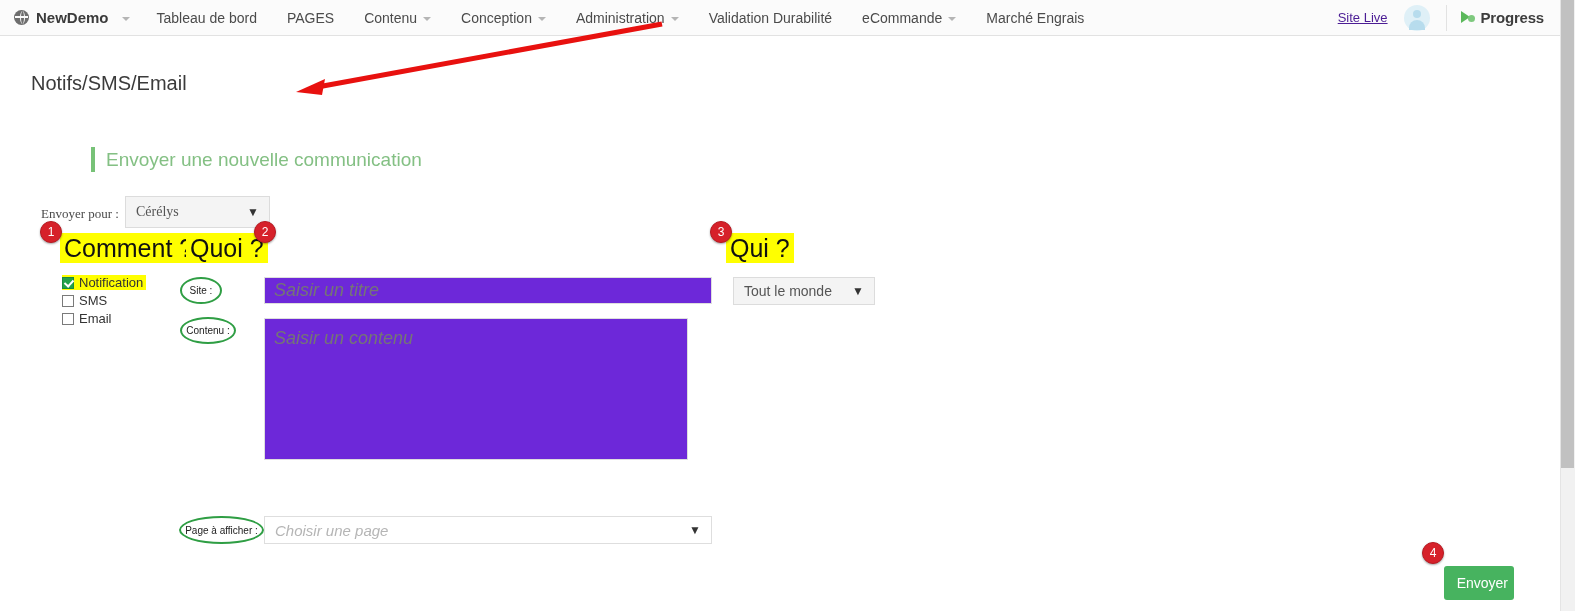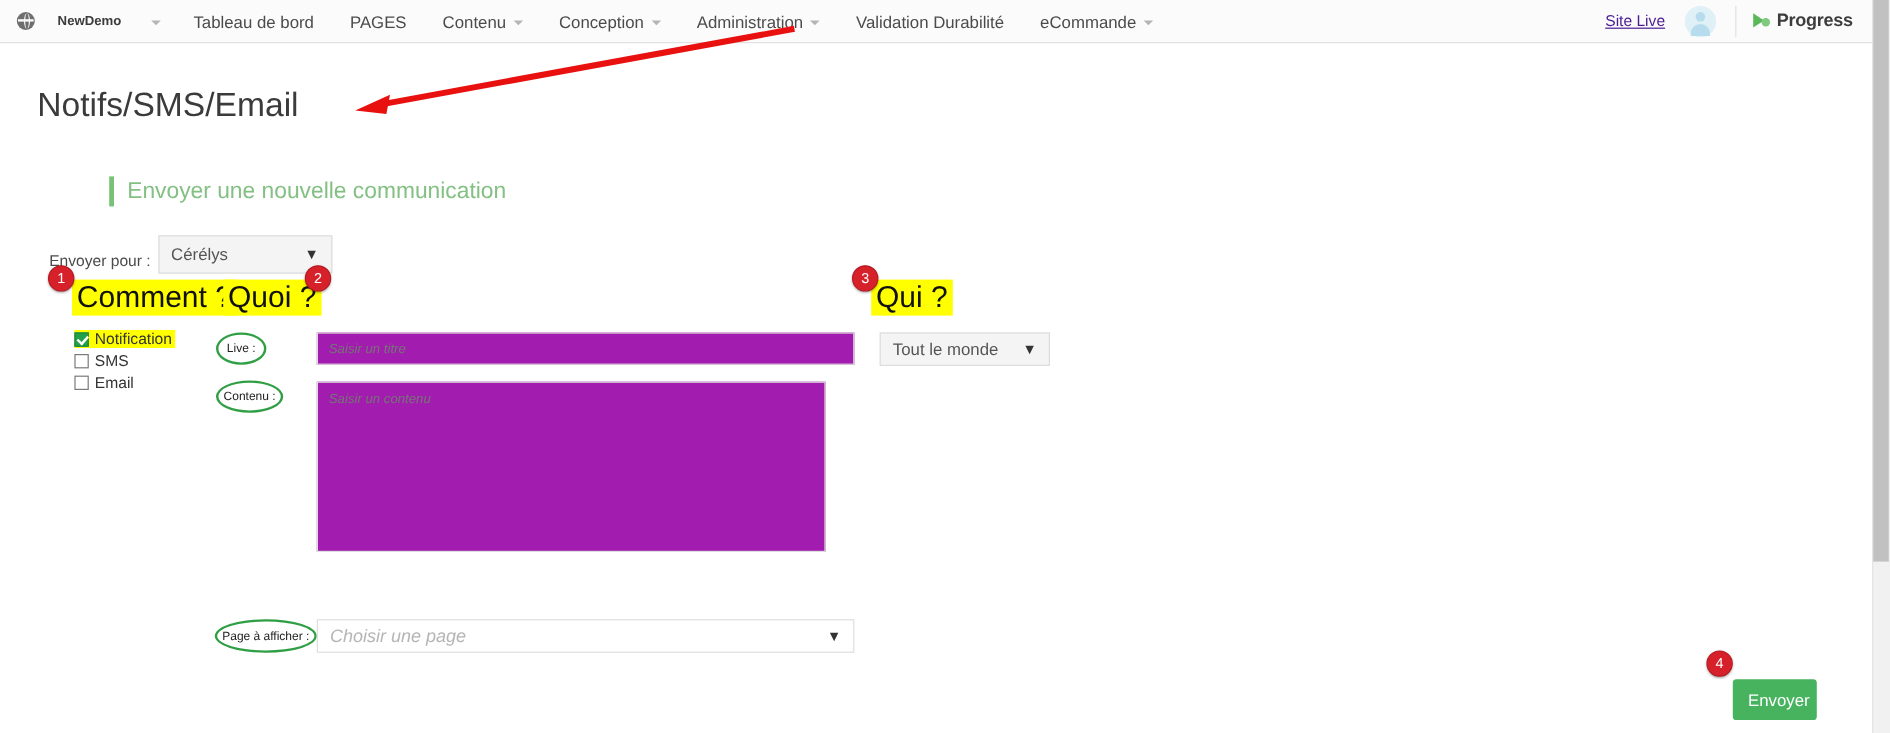--- a/index.html
+++ b/index.html
@@ -14,23 +14,23 @@
   
   #topnav {
     position: absolute; top: 0; left: 0;
     width: 1560px; height: 36px;
     background: #fbfbfb;
     border-bottom: 1px solid #e2e2e2;
     display: flex; align-items: stretch;
     white-space: nowrap;
   }
   .brand {
-    display: flex; align-items: center; gap: 19px;
+    display: flex; align-items: center; gap: 7px;
     padding: 0 12px 0 14px;
-    font-size: 11px; color: #3b3b3b; font-weight: 600;
+    font-size: 15px; color: #3b3b3b; font-weight: 600;
     cursor: pointer;
   }
   .globe-icon {
     width: 15px; height: 15px; border-radius: 50%;
     background: #6e6e6e;
     position: relative; flex: none;
   }
   .globe-icon:before {
     content:''; position:absolute; left:1px; top:6px;
     width:13px; height:1.5px; background:#fbfbfb;
@@ -95,38 +95,38 @@
   }
   .pl-mark:after{
     content:''; position:absolute; left:7px;top:5px;width:7px;height:7px;border-radius:50%;
     background:#7ec97e;
   }
   .pl-bold { font-size:15px; font-weight:700; color:#3d3d3d; letter-spacing:-0.2px;}
 
   
   #page-title {
     position:absolute; left:31px; top:72px;
-    font-size: 28px; color: #3b3b3b; font-weight: 400;
+    font-size: 20px; color: #3b3b3b; font-weight: 400;
   }
   #section-head {
     position:absolute; left:47px; top:147px;
     display:flex; align-items:center;margin-left:44px;
   }
   #section-head .bar {
     width:4px; height:25px; background:#77c277; margin-right:11px;
   }
   #section-head .txt {
     font-size: 19px; color: #84c084;
   }
 
   .lbl { font-size: 13px; color:#4a4a4a; }
 
   #envoyer-pour-row {
     position:absolute; left:41px; top:198px;
-    display:flex; align-items:center; gap:6px;
+    display:flex; align-items:flex-start; gap:6px;font-family:Liberation Serif, serif;
   }
   .select-box {
     background:#f4f4f4;
     border:1px solid #dcdcdc;
     height:32px;
     display:flex; align-items:center;
     padding: 0 10px;
     font-size:14px; color:#555;
     cursor:pointer;
     position:relative;
@@ -192,23 +192,23 @@
     background:transparent;
   }
   #ell-titre { left:180px; top:277px; width:42px; height:27px; font-size:10px;}
   #ell-contenu { left:180px; top:317px; width:56px; height:27px; font-size:10px;}
   #ell-page { left:179px; top:516px; width:85px; height:28px; font-size:10px;}
 
   
   .inp {
     position:absolute;
     border:1px solid #dedede;
-    background:#a21caf;
+    background:#6d28d9;
     font-family:"Liberation Sans", sans-serif;
-    font-size:11px; font-style:italic; color:#bdbdbd;
+    font-size:18px; font-style:italic; color:#bdbdbd;
     padding: 6px 9px;
     outline:none;
   }
   #inp-titre { left:264px; top:277px; width:448px; height:27px; }
   #inp-contenu { left:264px; top:318px; width:424px; height:142px; resize:none; line-height:1.5;}
 
   #sel-qui {
     position:absolute; left:733px; top:277px; width:142px; height:28px;
   }
 
@@ -277,20 +277,23 @@
     <span>Administration</span>
     <span class="caret"></span>
   </div>
   <div class="navitem">
     <span>Validation Durabilité</span>
   </div>
   <div class="navitem">
     <span>eCommande</span>
     <span class="caret"></span>
   </div>
+  <div class="navitem">
+    <span>Marché Engrais</span>
+  </div>
 
   <div class="nav-right">
     <span class="site-live">Site Live</span>
     <span class="avatar"></span>
     <span class="nav-sep"></span>
     <span class="progress-logo">
       <span class="pl-mark"></span>
       <span class="pl-bold">Progress</span>
 
     </span>
@@ -331,21 +334,21 @@
   <div class="chk-row">
     <span class="cbox"></span>
     <span class="chk-label">SMS</span>
   </div>
   <div class="chk-row">
     <span class="cbox"></span>
     <span class="chk-label">Email</span>
   </div>
 </div>
 
-<div class="ellipse-label" id="ell-titre">Live :</div>
+<div class="ellipse-label" id="ell-titre">Site :</div>
 <input class="inp" id="inp-titre" type="text" placeholder="Saisir un titre" style="">
 
 <div class="ellipse-label" id="ell-contenu">Contenu :</div>
 <textarea class="inp" id="inp-contenu" placeholder="Saisir un contenu" style=""></textarea>
 
 <div class="select-box" id="sel-qui">
   <span>Tout le monde</span>
   <span class="arrow">▼</span>
 </div>
 

